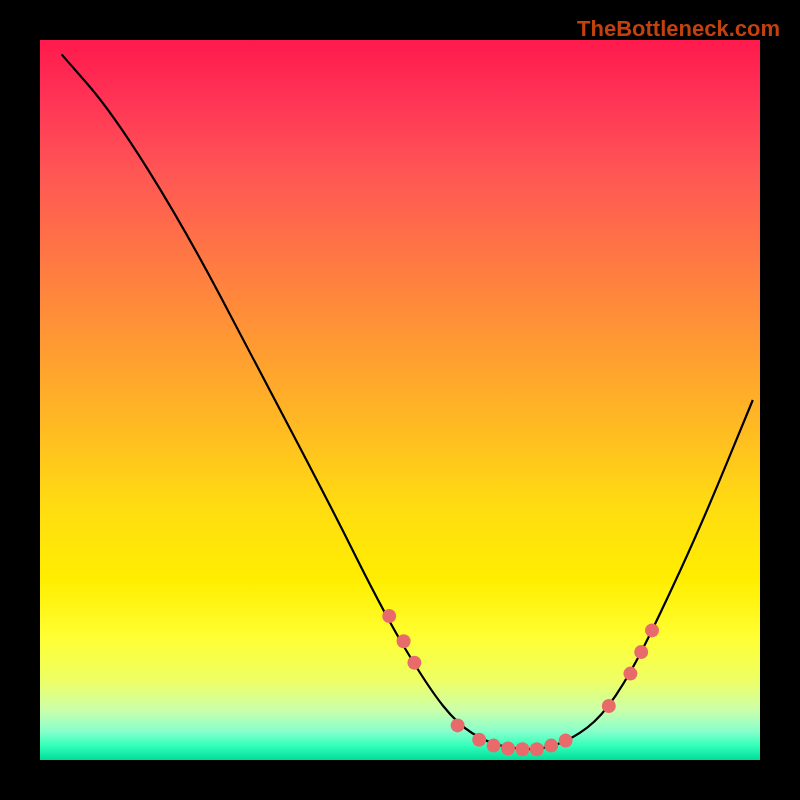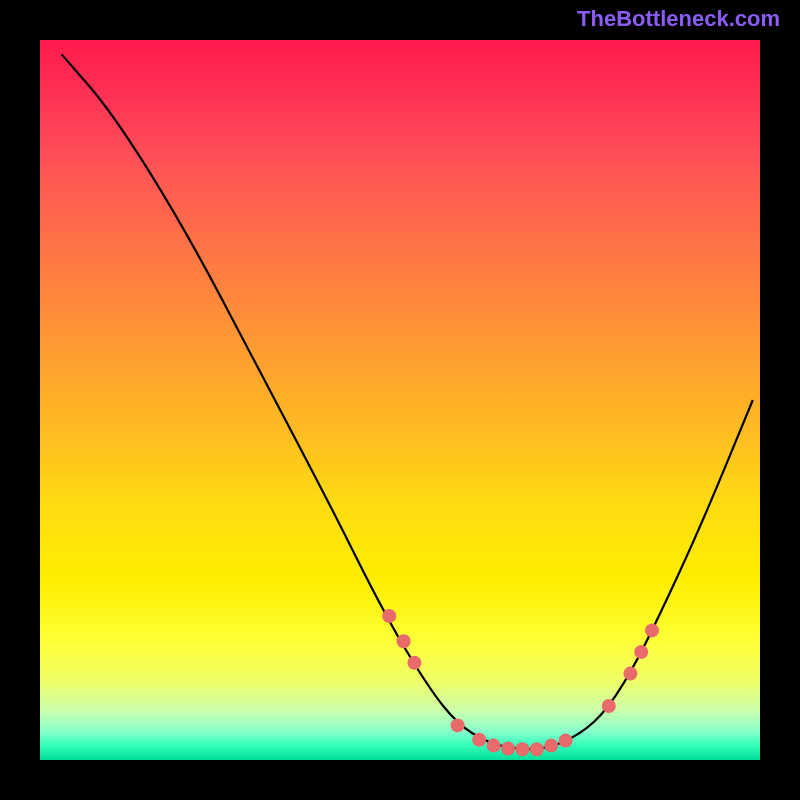--- a/index.html
+++ b/index.html
@@ -5,23 +5,23 @@
   * { margin: 0; padding: 0; box-sizing: border-box; }
   body {
     width: 800px;
     height: 800px;
     background: #000;
     position: relative;
     font-family: Arial, sans-serif;
   }
   .attribution {
     position: absolute;
-    top: 6px;
+    top: 16px;
     right: 20px;
-    color: #8b5cf6;
+    color: #c2410c;
     font-size: 22px;
     font-weight: bold;
     z-index: 10;
   }
   .plot-area {
     position: absolute;
     left: 40px;
     top: 40px;
     width: 720px;
     height: 720px;

